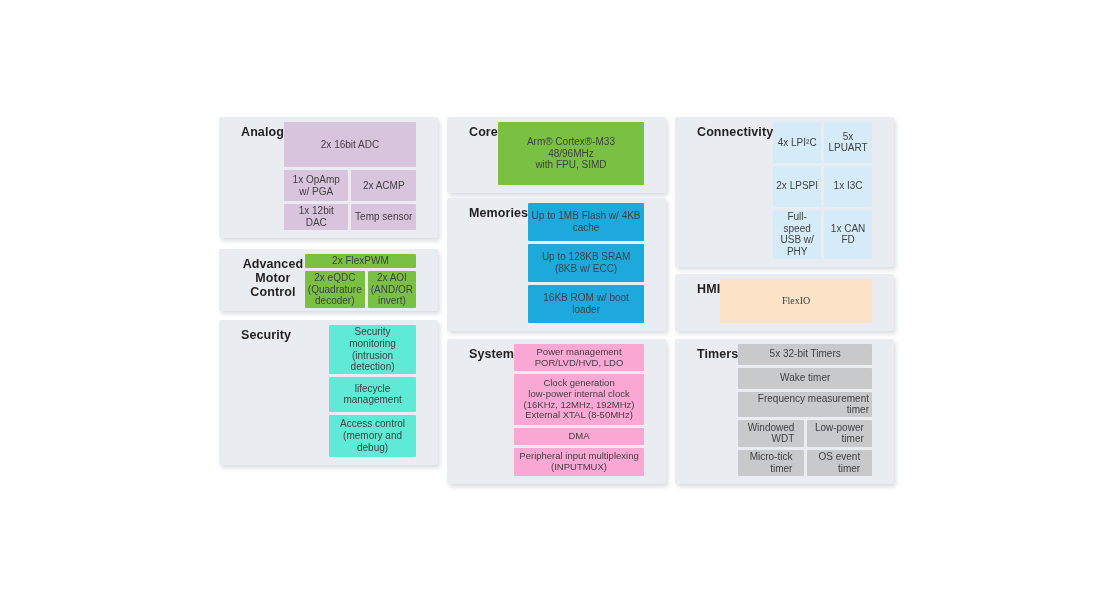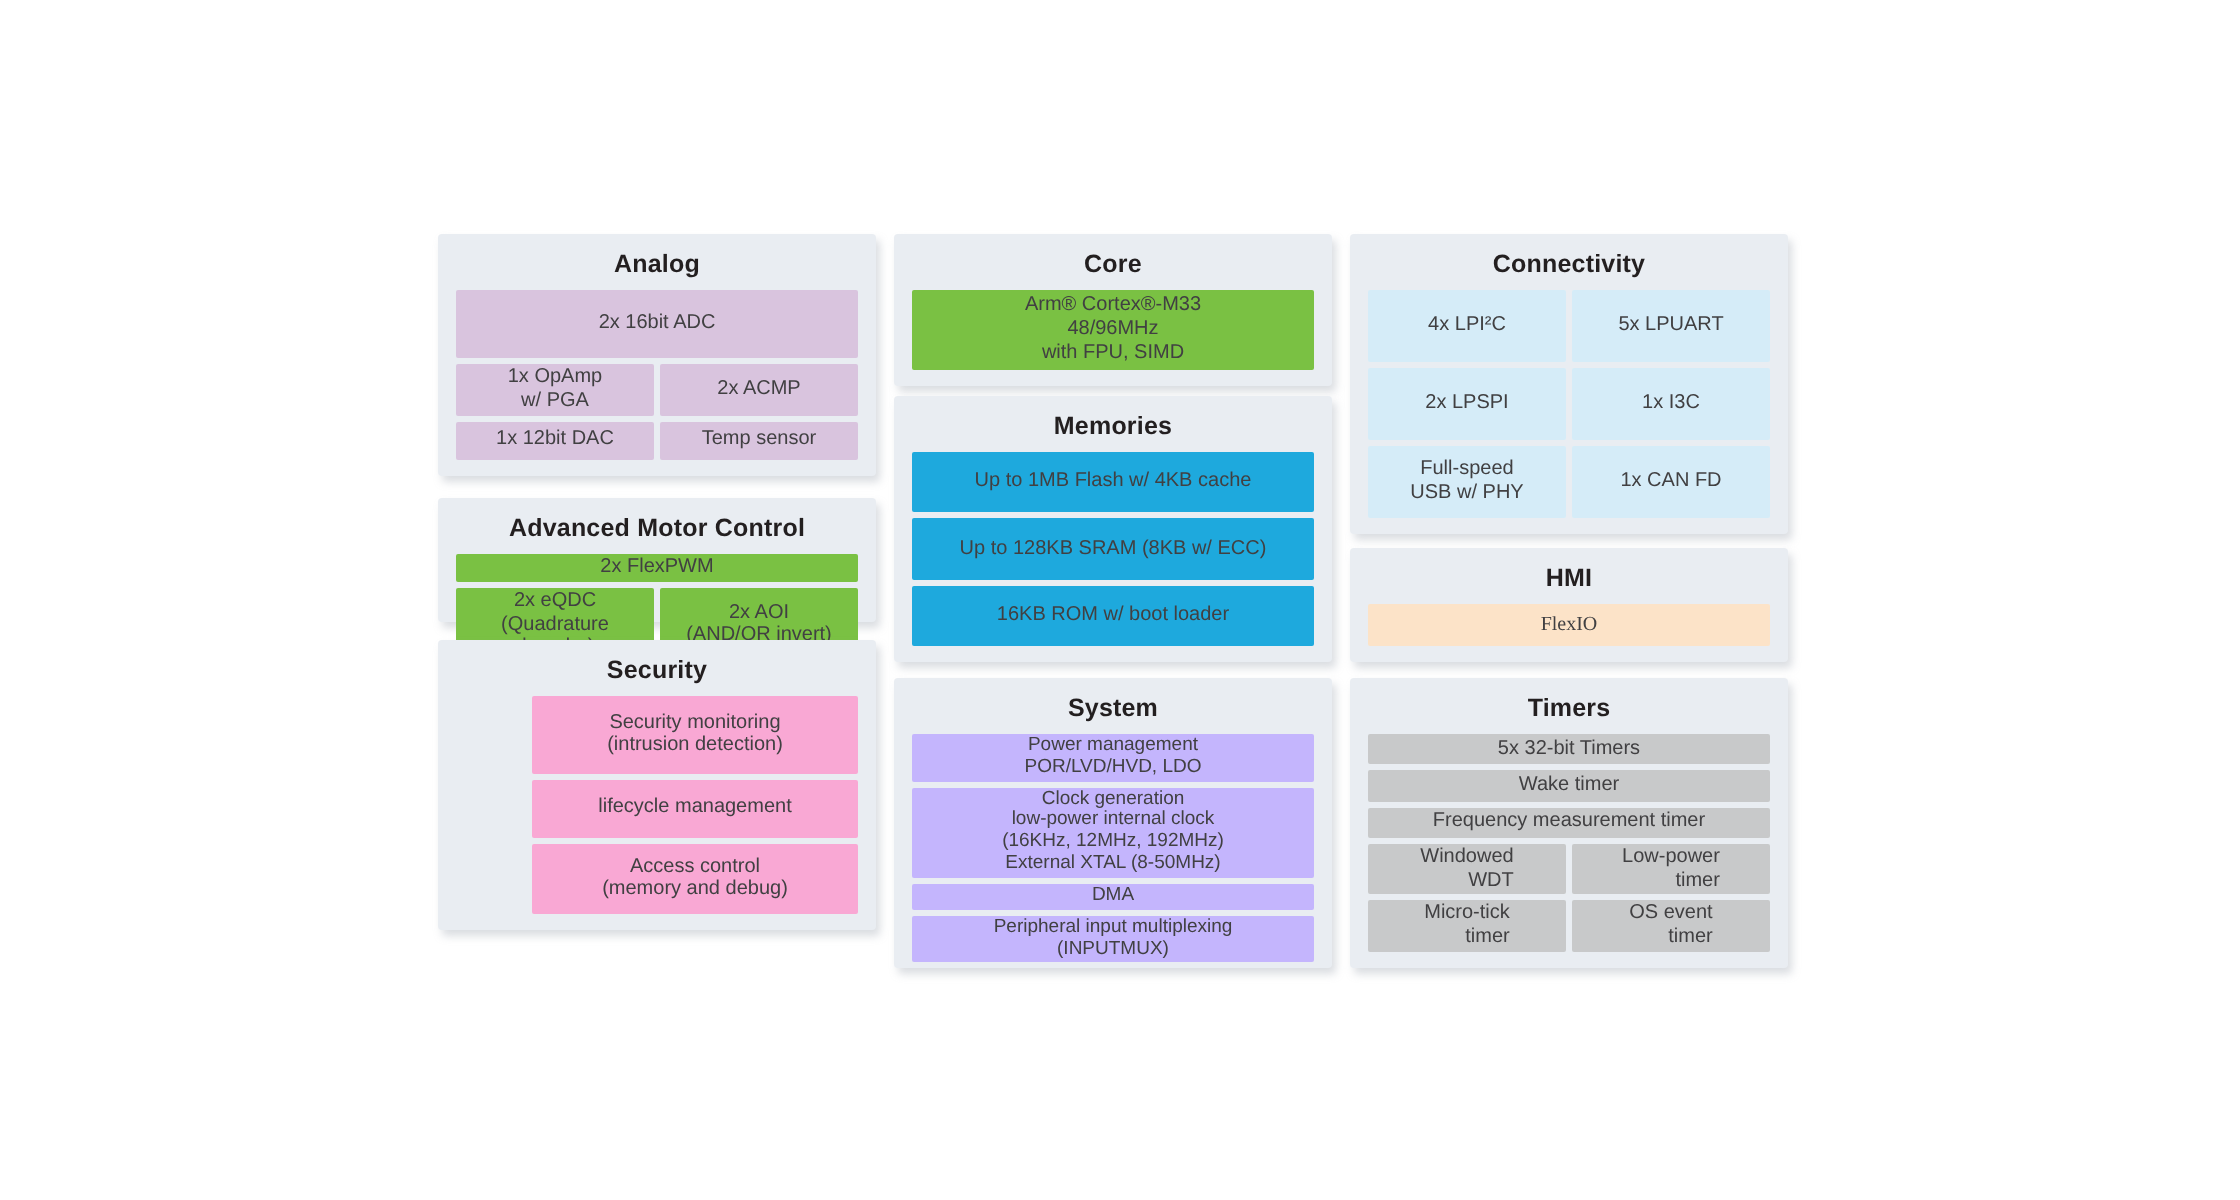--- a/index.html
+++ b/index.html
@@ -10,43 +10,43 @@
     -webkit-font-smoothing:antialiased;
   }
   .diagram{
     position:absolute;left:219px;top:117px;width:675px;height:367px;
     display:flex;gap:9px;
   }
   .col{width:219px;display:flex;flex-direction:column;}
   .panel{
     background:#e9edf2;border-radius:2px;
     box-shadow:2px 3px 4px rgba(150,158,170,.35);
-    padding:5px 9px 8px;display:flex;flex-direction:column;box-sizing:border-box;
+    padding:5px 22px 8px;display:flex;flex-direction:row;box-sizing:border-box;
   }
   .panel-title{
     font-size:12.5px;font-weight:bold;color:#231f20;text-align:center;
     margin:3px 0 6px;letter-spacing:.1px;
   }
   .blocks{flex:1;display:flex;flex-direction:column;gap:3px;min-height:0;}
   .row{display:flex;gap:3px;}
   .row>.block{flex:1;}
   .block{
     display:flex;align-items:center;justify-content:center;text-align:center;
     font-size:10px;line-height:1.18;color:#414042;white-space:pre-line;
     border-radius:1px;padding:1px 3px;box-sizing:border-box;
   }
   .panel-system .block{font-size:9.5px;line-height:1.14;}
   .c-purple{background:#d9c4de;}
   .c-green{background:#7ac143;}
   .c-blue{background:#1ea9dd;}
   .c-lblue{background:#d5ecf8;}
-  .c-orange{background:#c4b5fd;}
+  .c-orange{background:#f9a8d4;}
   .c-peach{background:#fce3c8;font-family:Liberation Serif, serif;}
   .c-gray{background:#c8c9ca;text-align:right;}
-  .c-tan{background:#f9a8d4;margin-left:38px;}
+  .c-tan{background:#5eead4;margin-left:38px;}
 </style>
 </head>
 <body>
 
 <div class="diagram">
 
   <div class="col">
     <section class="panel panel-analog" style="height:121px">
       <div class="panel-title">Analog</div>
       <div class="blocks">

